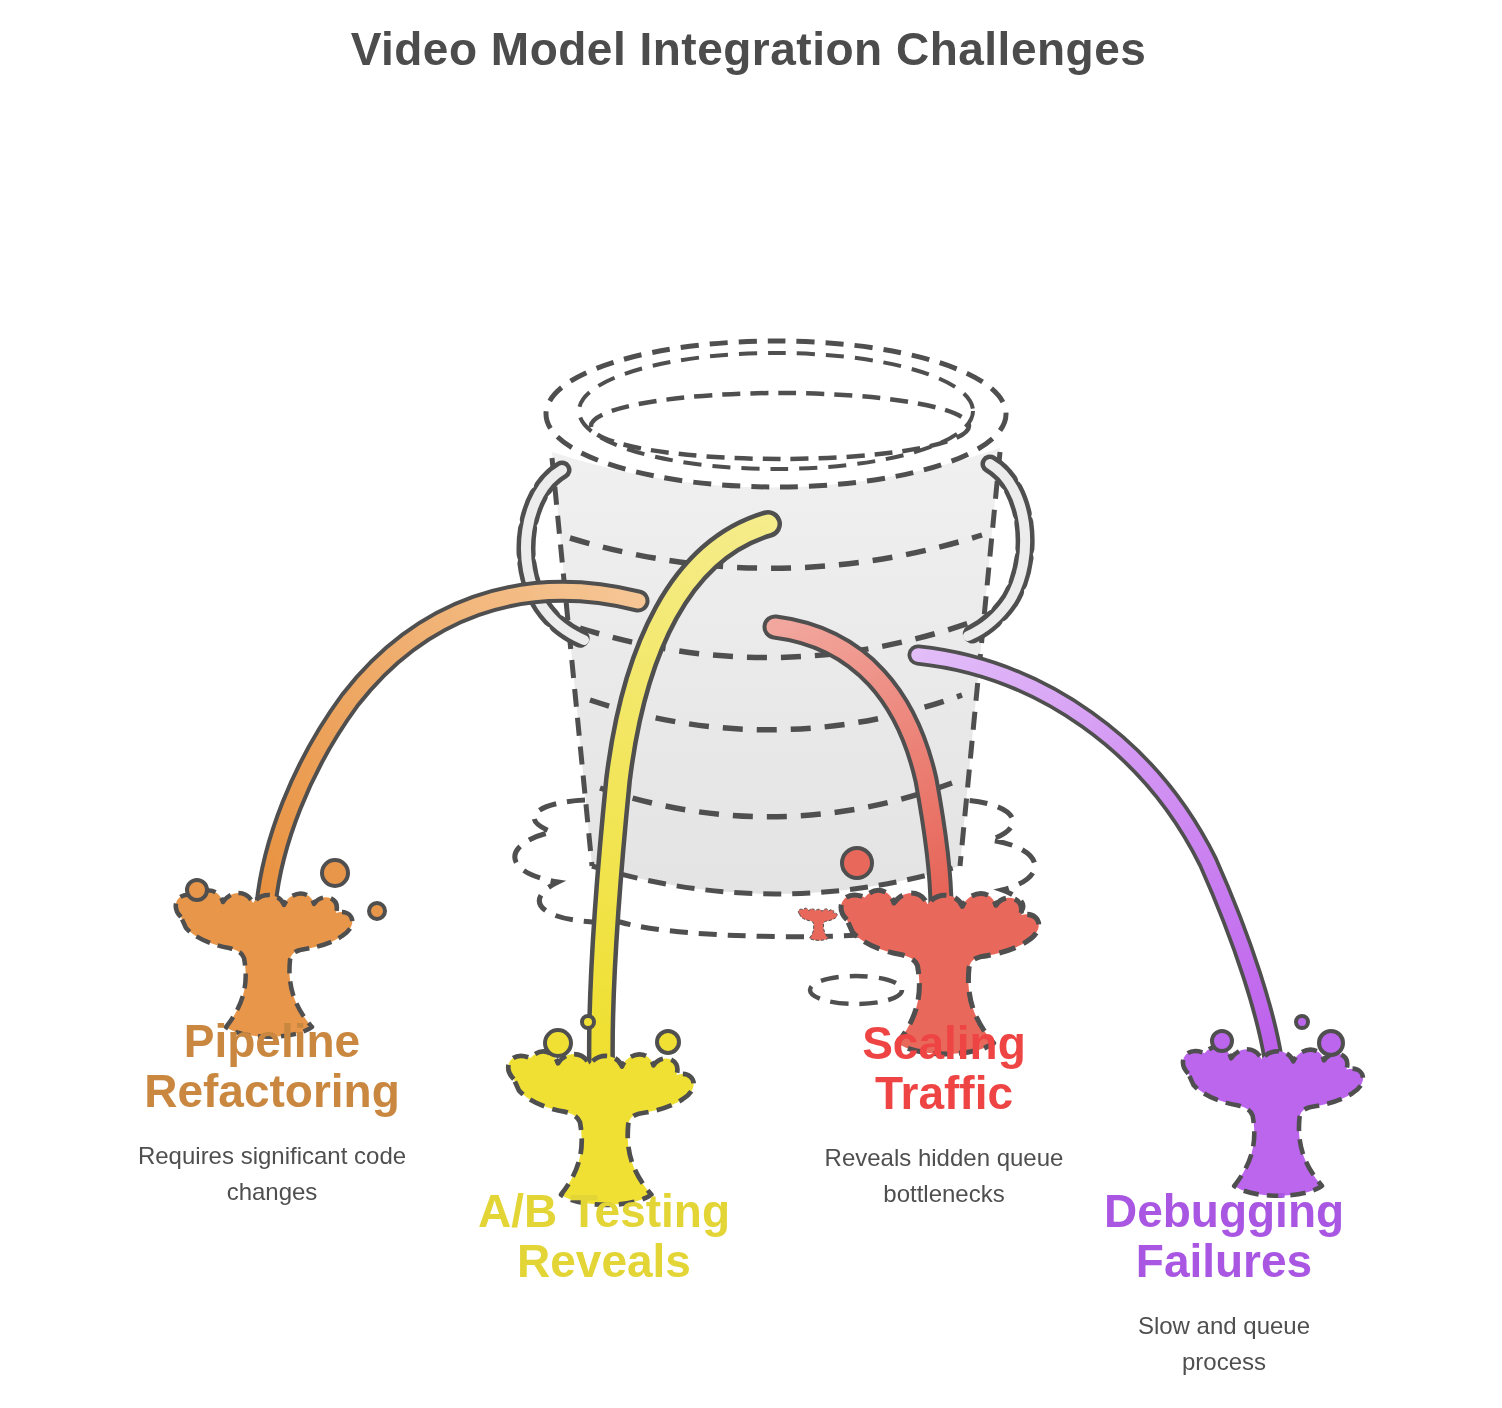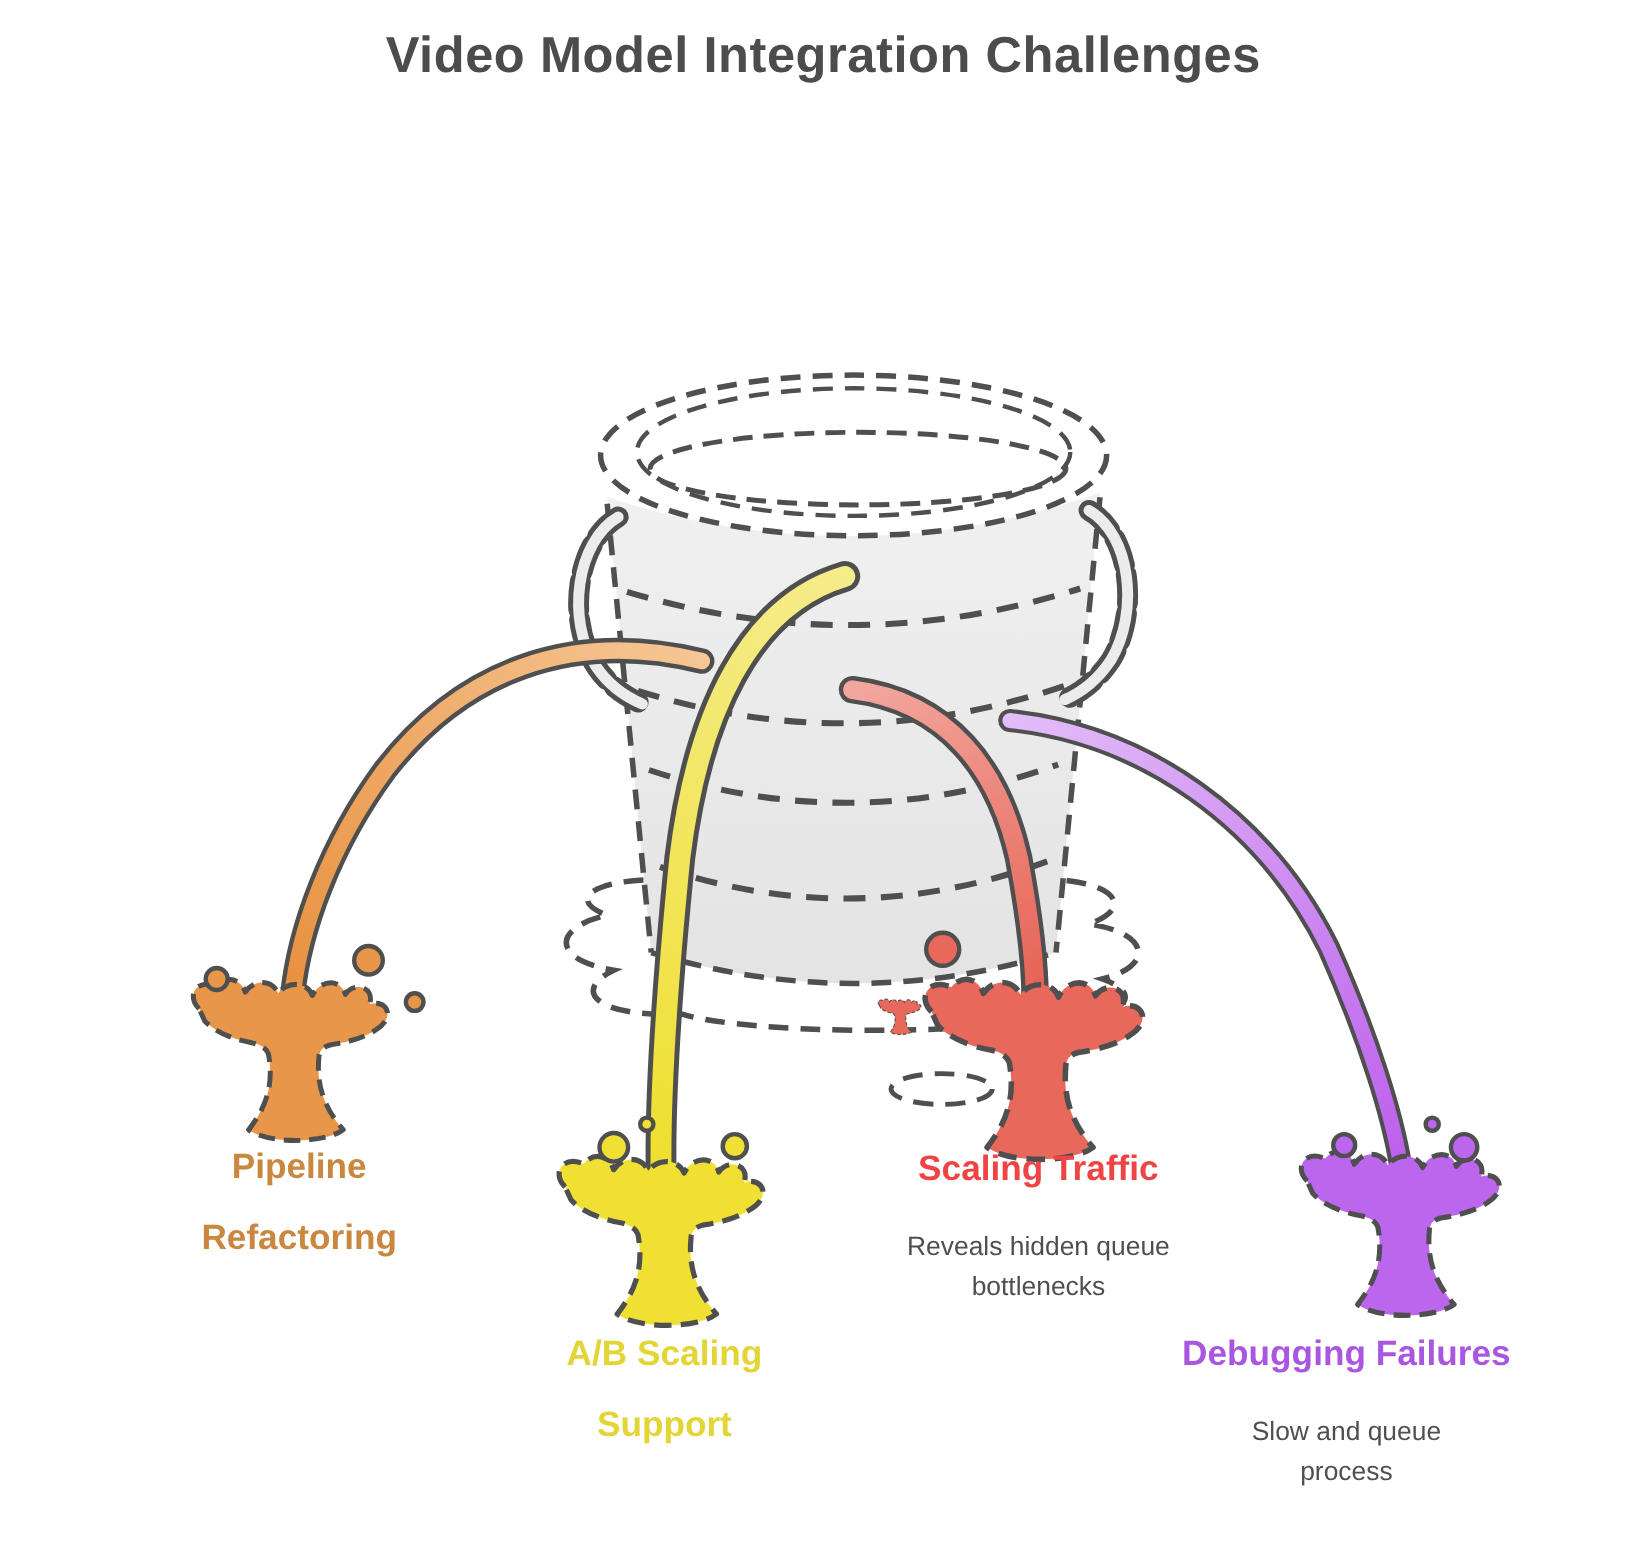--- a/index.html
+++ b/index.html
@@ -12,22 +12,22 @@
   }
   #art{position:absolute;left:0;top:0;}
   .title{
     position:absolute;left:0;top:22px;width:100%;
     text-align:center;
     font-size:46px;font-weight:700;color:#4c4c4c;
     letter-spacing:0.5px;
   }
   .label-block{position:absolute;text-align:center;}
   .label-head{
-    font-size:32px;font-weight:700;line-height:64px;
-    margin:12px auto;max-width:300px;
+    font-size:46px;font-weight:700;line-height:50px;
+    margin:0 auto;max-width:300px;
   }
   .label-sub{
     font-size:24px;font-weight:400;line-height:36px;color:#4f4f4f;
     margin:22px auto 0 auto;
   }
   .t-orange{color:#c9873f}
   .t-yellow{color:#e3d535}
   .t-red{color:#ef4444}
   .t-purple{color:#a957e3}
   .w-280{max-width:280px}.w-250{max-width:250px}.w-240{max-width:240px}
@@ -165,24 +165,25 @@
       <circle class="drop" cx="1222" cy="1041" r="10"></circle>
       <circle class="drop" cx="1302" cy="1022" r="6"></circle>
       <circle class="drop" cx="1331" cy="1043" r="12"></circle>
     </g>
   </svg>
 
   <div class="title">Video Model Integration Challenges</div>
 
   <div class="label-block" style="left:92px;top:1016px;width:360px;">
     <div class="label-head t-orange">Pipeline Refactoring</div>
+    <div class="label-sub w-280">Requires significant code changes</div>
   </div>
 
   <div class="label-block" style="left:424px;top:1186px;width:360px;">
-    <div class="label-head t-yellow">A/B Scaling Support</div>
+    <div class="label-head t-yellow">A/B Testing Reveals</div>
   </div>
 
   <div class="label-block" style="left:764px;top:1018px;width:360px;">
     <div class="label-head t-red">Scaling Traffic</div>
     <div class="label-sub w-250">Reveals hidden queue bottlenecks</div>
   </div>
 
   <div class="label-block" style="left:1044px;top:1186px;width:360px;">
     <div class="label-head t-purple">Debugging Failures</div>
     <div class="label-sub w-240">Slow and queue process</div>

